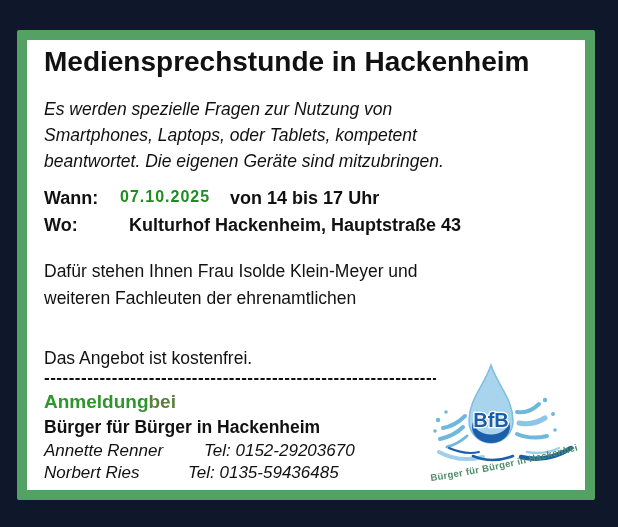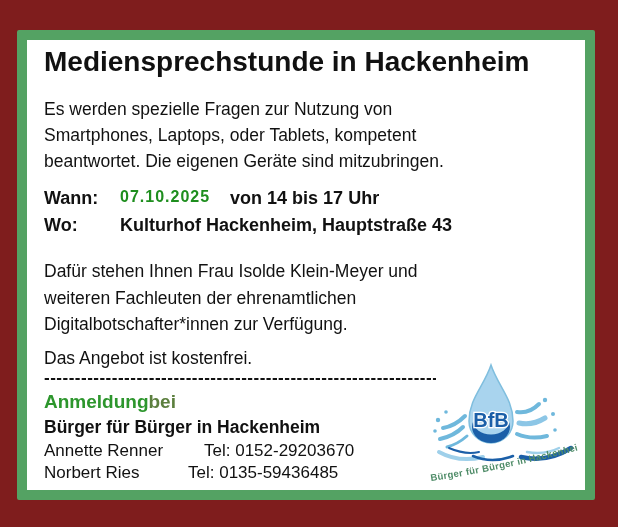--- a/index.html
+++ b/index.html
@@ -1,19 +1,19 @@
 <!DOCTYPE html>
 <html><head>
 <meta charset="utf-8">
 <style>
   html, body { margin: 0; padding: 0; background: #ffffff; }
   .canvas {
     position: relative;
     width: 618px; height: 527px;
-    background: #7f1d1d;
+    background: #0f172a;
     font-family: "Liberation Sans", sans-serif;
     color: #111;
     overflow: hidden;
   }
   .frame {
     position: absolute;
     left: 17px; top: 30px;
     width: 578px; height: 470px;
     box-sizing: border-box;
     border: 10px solid #54a263;
@@ -22,35 +22,35 @@
   }
   
   .title {
     position: absolute; left: 17px; top: 6px;
     margin: 0;
     font-size: 28px; font-weight: bold; letter-spacing: 0px;
     color: #111; white-space: nowrap;
   }
   .intro {
     position: absolute; left: 17px; top: 56px;
-    font-size: 17.5px; line-height: 26px; white-space: nowrap;
+    font-size: 17.5px; line-height: 26px; white-space: nowrap; font-style: italic;
   }
   .schedule { position: absolute; left: 17px; top: 148px; }
   .sched-row { display: flex; align-items: flex-start; white-space: nowrap; }
   .sched-label {
     display: inline-block; width: 76px;
     font-size: 18px; font-weight: bold;
   }
   .sched-date {
     font-size: 16px; font-weight: bold; letter-spacing: 1px;
     color: #1e8e1e;
   }
   .sched-time { font-size: 18px; font-weight: bold; margin-left: 20px; }
   .sched-place { font-size: 18px; font-weight: bold; }
-  .wo-row { margin-top: 6px; }
+  .wo-row { margin-top: 6px; gap: 9px; }
   .details {
     position: absolute; left: 17px; top: 218px;
     font-size: 17.5px; line-height: 26.5px; white-space: nowrap;
   }
   .free-note {
     position: absolute; left: 17px; top: 308px;
     font-size: 17.5px; white-space: nowrap;
   }
   .separator {
     position: absolute; left: 17px; top: 328px;
@@ -64,21 +64,21 @@
   }
   .reg-heading .anm { color: #2d962d; }
   .reg-heading .bei { color: #5c7f3e; margin-left: 0; }
   .org-name {
     position: absolute; left: 17px; top: 377px;
     font-size: 17.5px; font-weight: bold; white-space: nowrap;
   }
   .contact-row {
     position: absolute; left: 17px;
     display: flex; align-items: baseline;
-    font-size: 17px; white-space: nowrap;
+    font-size: 17px; white-space: nowrap; font-style: italic;
   }
   .contact-row.r1 { top: 401px; }
   .contact-row.r2 { top: 423px; }
   .contact-name.w1 { display: inline-block; width: 160px; }
   .contact-name.w2 { display: inline-block; width: 144px; }
   .logo {
     position: absolute; left: 398px; top: 320px;
     width: 162px; height: 130px;
   }
 </style>
@@ -104,21 +104,20 @@
       </div>
       <div class="sched-row wo-row">
         <span class="sched-label">Wo:</span>
         <span class="sched-place">Kulturhof Hackenheim, Hauptstraße 43</span>
       </div>
     </div>
 
     <div class="details">
       <div>Dafür stehen Ihnen Frau Isolde Klein-Meyer und</div>
       <div>weiteren Fachleuten der ehrenamtlichen</div>
-      <div>Digitalbotschafter*innen zur Verfügung.</div>
     </div>
 
     <div class="free-note">Das Angebot ist kostenfrei.</div>
 
     <div class="separator">--------------------------------------------------------------------</div>
 
     <div class="reg-heading">
       <span class="anm">Anmeldung</span><span class="bei">bei</span>
     </div>
 

